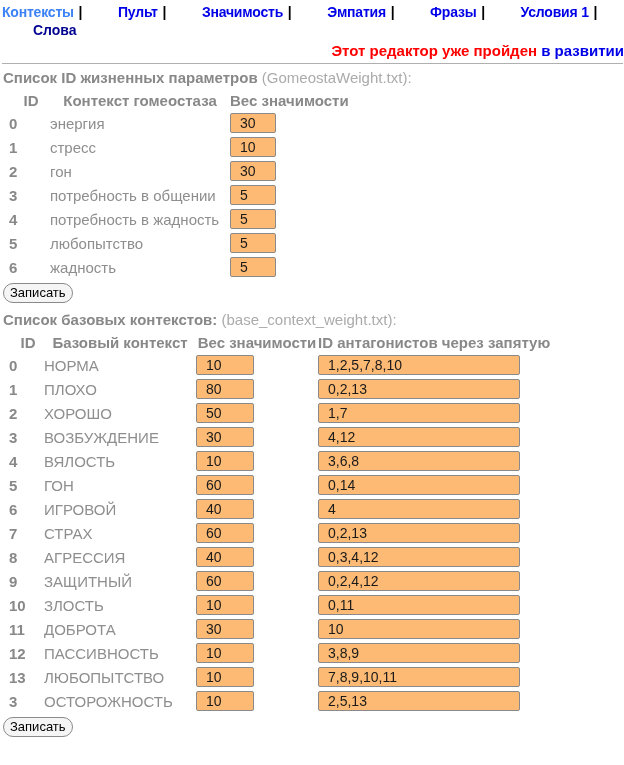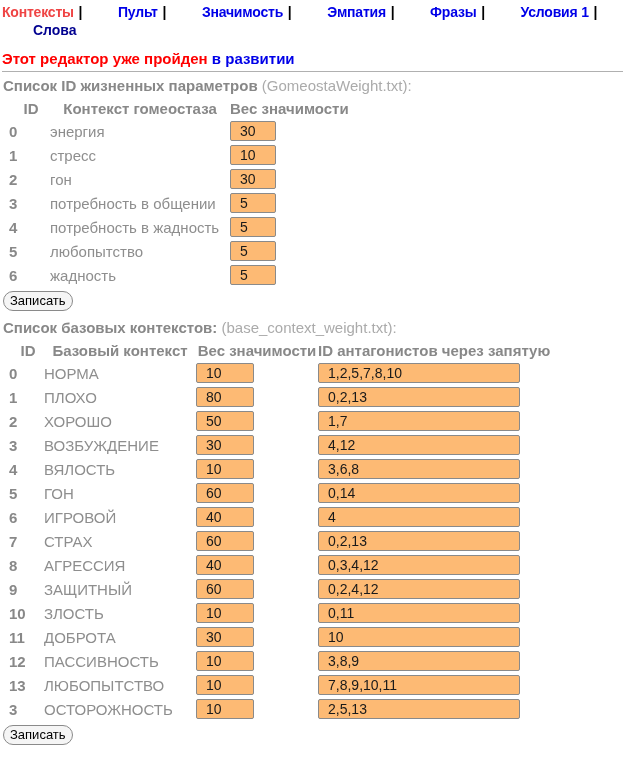--- a/index.html
+++ b/index.html
@@ -10,27 +10,27 @@
     font-size: 15px; color: #000;
   }
   .page { padding: 3px 0 0 2px; }
 
   
   .nav-line1 {
     white-space: nowrap; overflow: hidden; width: 622px;
     font-weight: bold; font-size: 14px; line-height: 18px; letter-spacing: -0.2px;
   }
   .nav-line2 { font-weight: bold; font-size: 14px; line-height: 18px; }
-  .nav-current { color: #ef4444; }
+  .nav-current { color: #3b82f6; }
   .sep { color: #000; margin: 0 1px; }
   a.nav-link { color: #0000e8; text-decoration: none; cursor: pointer; padding-left: 31px; }
   a.nav-link.navy { color: #000090; }
 
   
-  .banner { font-weight: bold; font-size: 15px; line-height: 18px; margin-top: 11px; }
+  .banner { font-weight: bold; font-size: 15px; line-height: 18px; margin-top: 3px; text-align: right; }
   .banner .red { color: #ff0000; }
   .banner .blue { color: #0000e8; }
   hr.rule { border: none; border-top: 1px solid #b0b0b0; margin: 3px 1px 4px 0; }
 
   
   .page-title {
     color: #909090; font-size: 18px; font-weight: bold;
     letter-spacing: -0.4px; margin: 3px 0 8px 1px; line-height: 22px;
   }
   .section-label { margin: 2px 0 2px 1px; line-height: 19px; }

